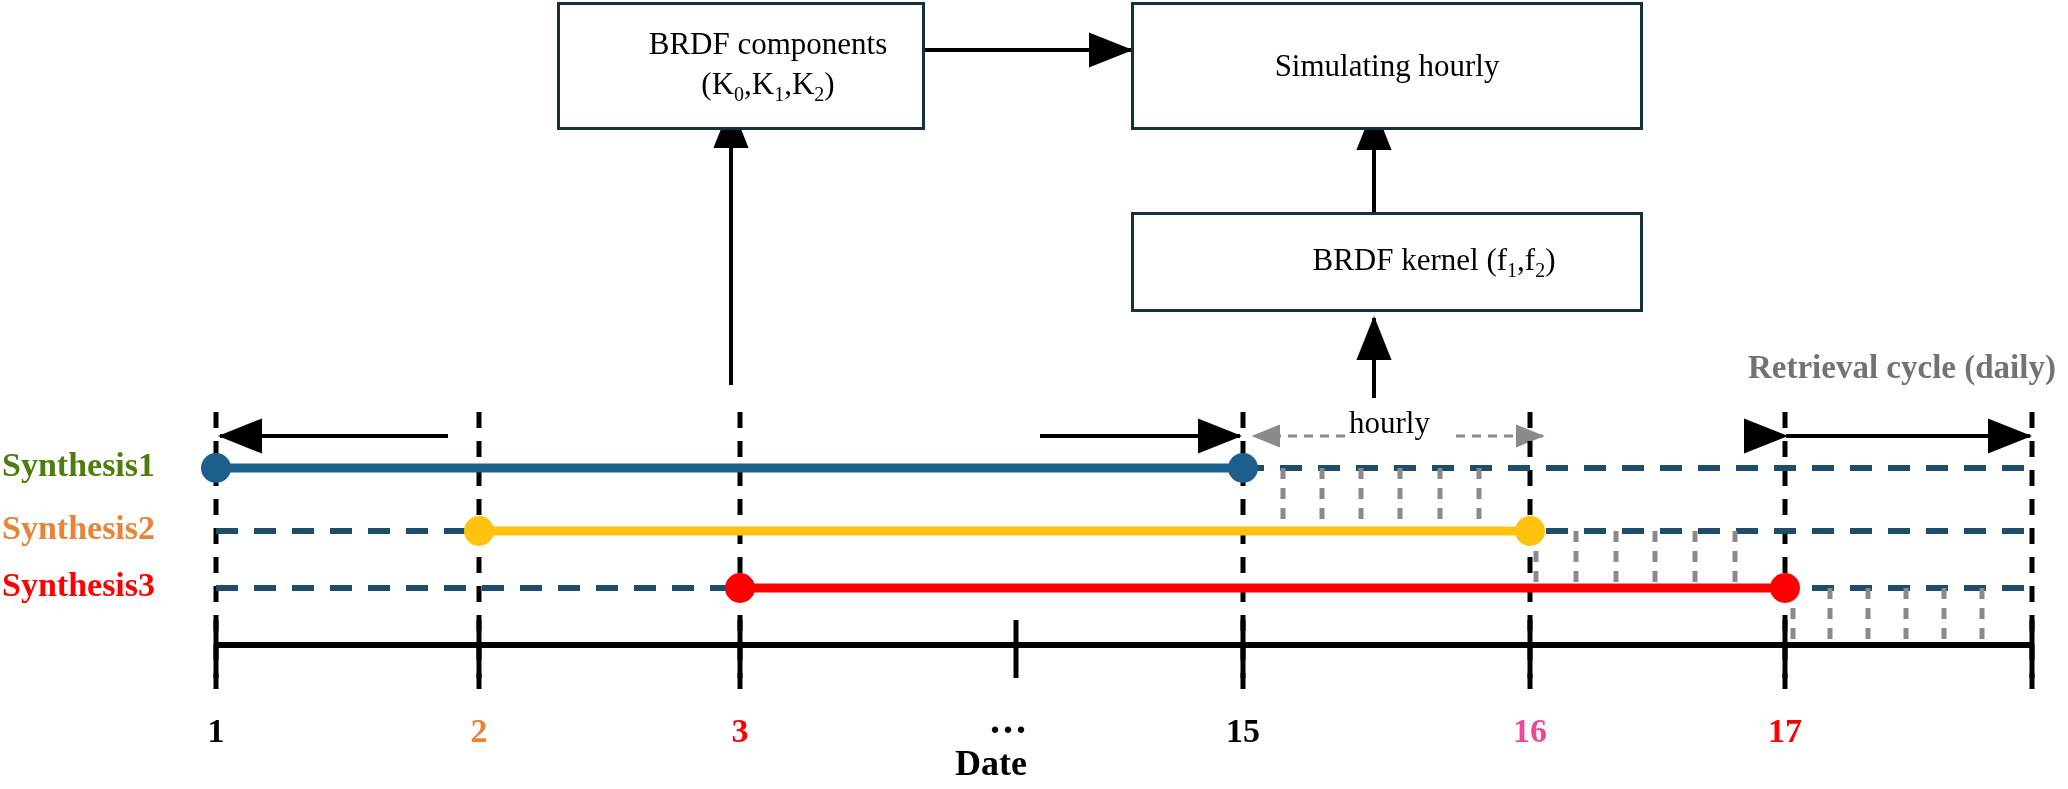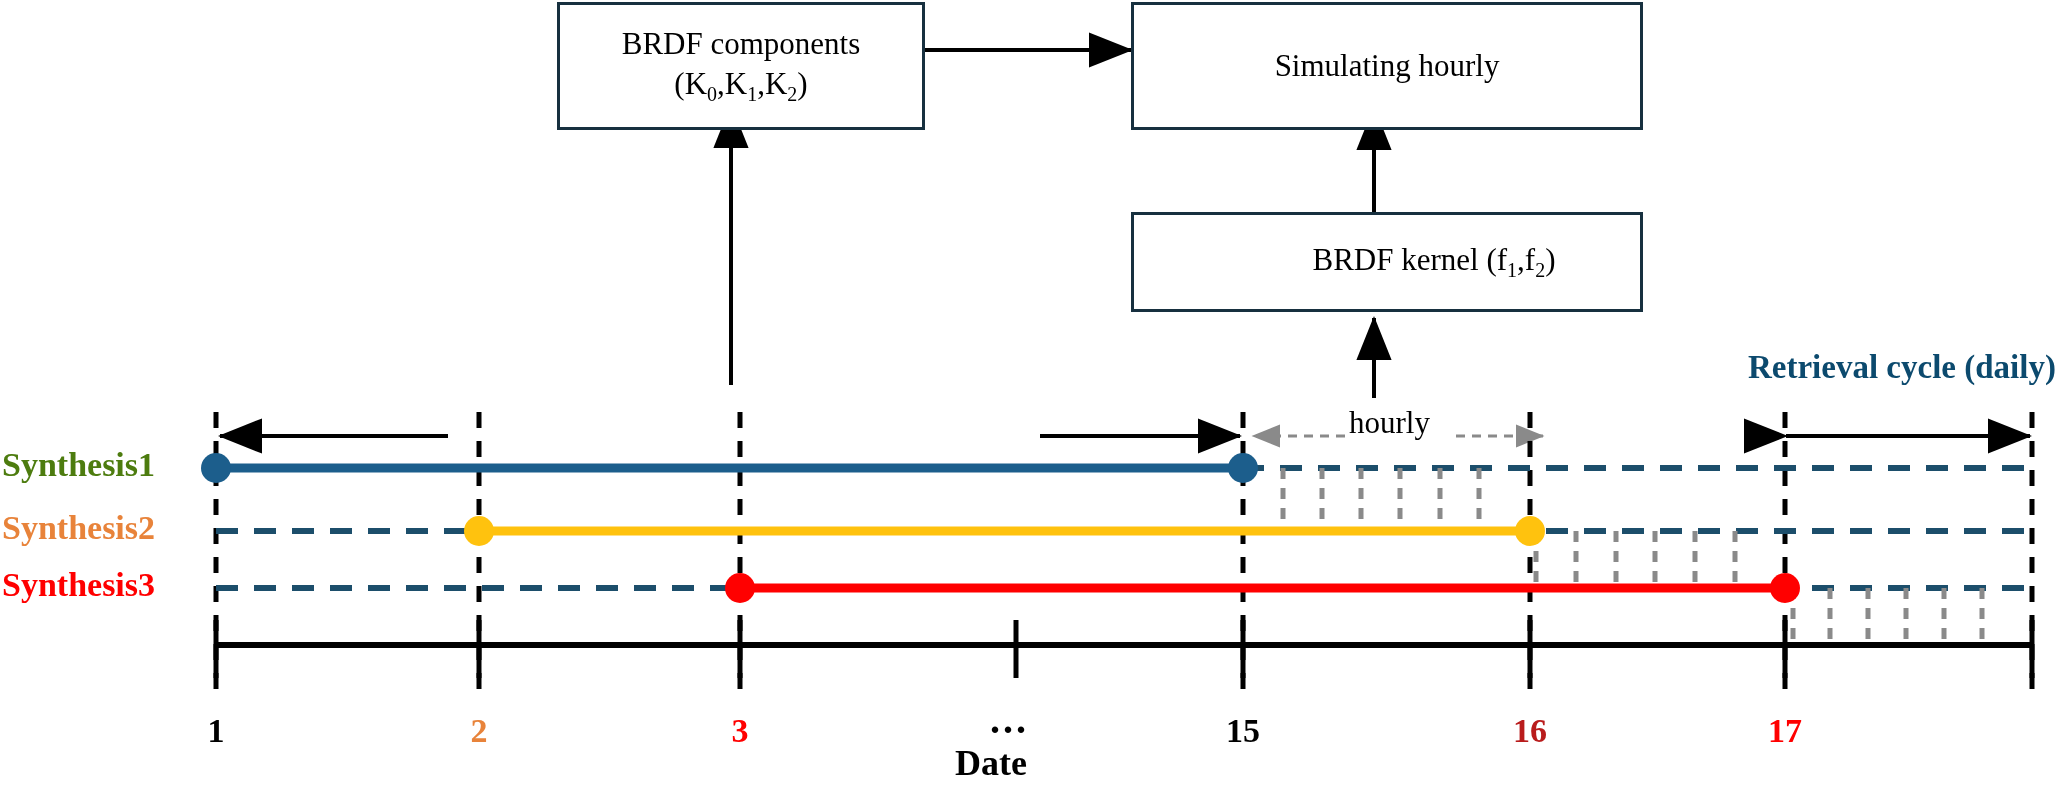--- a/index.html
+++ b/index.html
@@ -22,21 +22,21 @@
     background:#ffffff;
     border:3px solid #17303f;
     box-sizing:border-box;
   }
 
   .hdr{
     position:absolute;
     font-family:"Liberation Serif", serif;
     font-weight:bold;
     font-size:33px;
-    color:#0c4a6e;
+    color:#737373;
     white-space:nowrap;
   }
   .hourly-lab{
     position:absolute;
     font-family:"Liberation Serif", serif;
     font-size:31px;
     color:#000000;
     white-space:nowrap;
   }
   .rowlabel{
@@ -167,21 +167,21 @@
       <line x1="740" y1="620" x2="740" y2="678"></line>
       <line x1="1016" y1="620" x2="1016" y2="678"></line>
       <line x1="1243" y1="620" x2="1243" y2="678"></line>
       <line x1="1530" y1="620" x2="1530" y2="678"></line>
       <line x1="1785" y1="620" x2="1785" y2="678"></line>
       <line x1="2032" y1="620" x2="2032" y2="678"></line>
     </g>
   </svg>
 
   <div class="flowbox" style="left:557px;top:2px;width:368px;height:128px;"></div>
-  <div class="boxlabel" style="left:557px;top:2px;width:368px;height:128px;">
+  <div class="boxlabel" style="left:584px;top:2px;width:368px;height:128px;">
     <div>
       <div>BRDF components</div>
       <div>
         <span>(K</span><sub>0</sub><span>,K</span><sub>1</sub><span>,K</span><sub>2</sub><span>)</span>
       </div>
     </div>
   </div>
 
   <div class="flowbox" style="left:1131px;top:2px;width:512px;height:128px;"></div>
   <div class="boxlabel" style="left:1131px;top:2px;width:512px;height:128px;">
@@ -204,18 +204,18 @@
 
   <div class="rowlabel" style="left:2px;top:446px;color:#4d7c0f;">Synthesis1</div>
   <div class="rowlabel" style="left:2px;top:509px;color:#E8833A;">Synthesis2</div>
   <div class="rowlabel" style="left:2px;top:566px;color:#FF0000;">Synthesis3</div>
 
   <div class="datelabel" style="left:196px;top:712px;width:40px;color:#000000;">1</div>
   <div class="datelabel" style="left:459px;top:712px;width:40px;color:#E8833A;">2</div>
   <div class="datelabel" style="left:720px;top:712px;width:40px;color:#FF0000;">3</div>
   <div class="ellipsis" style="left:990px;top:696px;">...</div>
   <div class="datelabel" style="left:1213px;top:712px;width:60px;color:#000000;">15</div>
-  <div class="datelabel" style="left:1500px;top:712px;width:60px;color:#b91c1c;">16</div>
+  <div class="datelabel" style="left:1500px;top:712px;width:60px;color:#ec4899;">16</div>
   <div class="datelabel" style="left:1755px;top:712px;width:60px;color:#FF0000;">17</div>
 
   <div class="axistitle" style="left:955px;top:742px;">Date</div>
 
 </div>
 
 </body></html>

